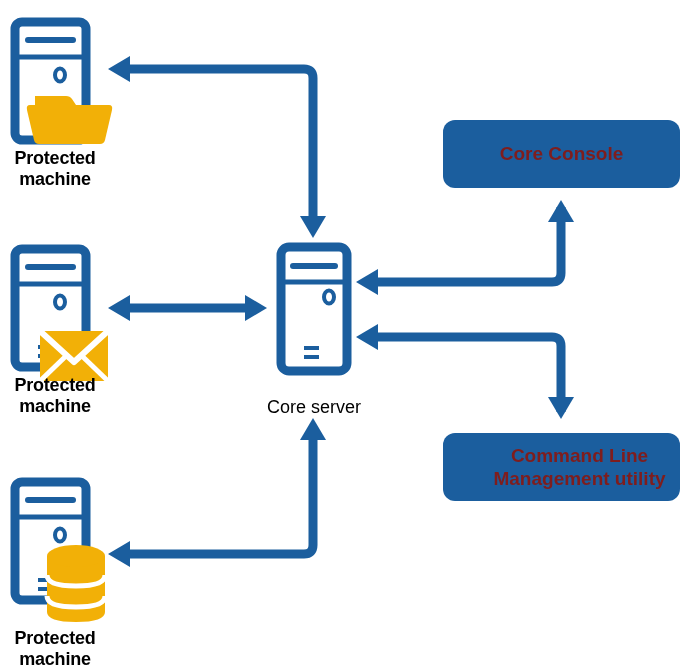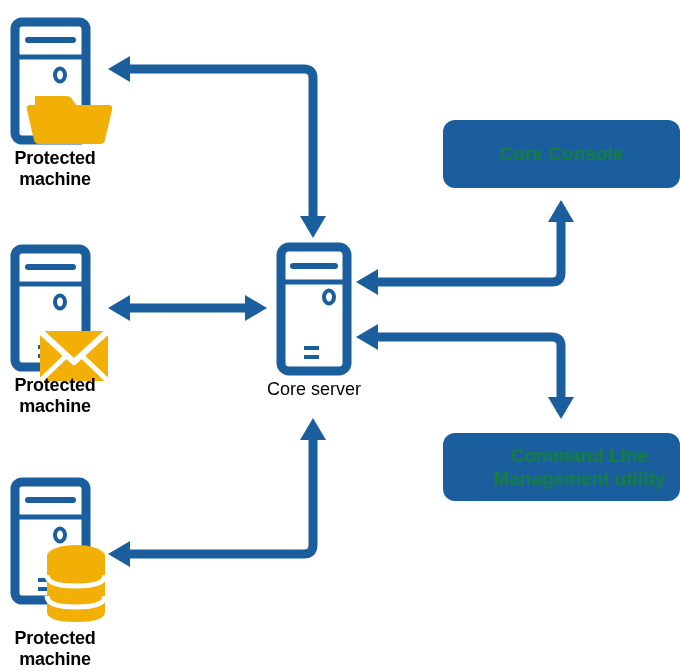--- a/index.html
+++ b/index.html
@@ -41,21 +41,21 @@
   .label-server {
     font-size: 18px;
     font-weight: normal;
   }
   .box-label {
     position: absolute;
     display: flex;
     align-items: center;
     justify-content: center;
     text-align: center;
-    color: #15803d;
+    color: #7f1d1d;
     font-size: 19px;
     font-weight: bold;
     line-height: 1.22;
     white-space: pre-line;
     pointer-events: none;
   }
 </style>
 </head>
 <body>
 
@@ -171,20 +171,20 @@
 
   <div class="node-label label-machine" style="left:0px; top:148px; width:110px;">Protected
 machine</div>
 
   <div class="node-label label-machine" style="left:0px; top:375px; width:110px;">Protected
 machine</div>
 
   <div class="node-label label-machine" style="left:0px; top:628px; width:110px;">Protected
 machine</div>
 
-  <div class="node-label label-server" style="left:244px; top:379px; width:140px;">Core server</div>
+  <div class="node-label label-server" style="left:244px; top:397px; width:140px;">Core server</div>
 
   <div class="box-label" style="left:443px; top:120px; width:237px; height:68px;">Core Console</div>
 
   <div class="box-label" style="left:443px; top:433px; width:237px; height:68px;padding-left:18px;">Command Line
 Management utility</div>
 
 </div>
 
 </body></html>

